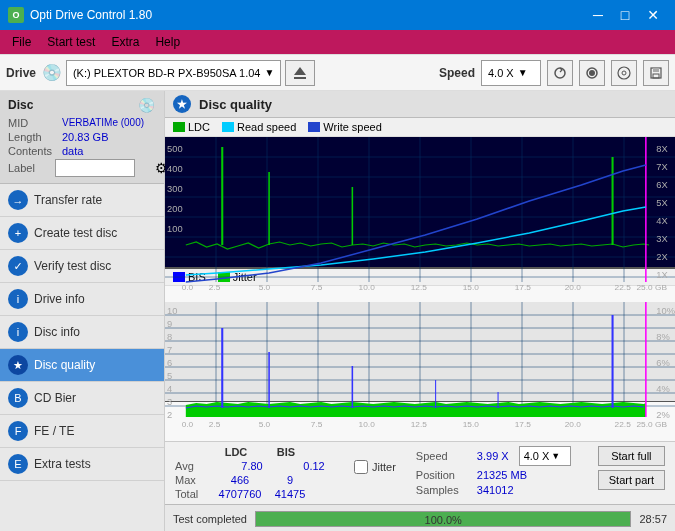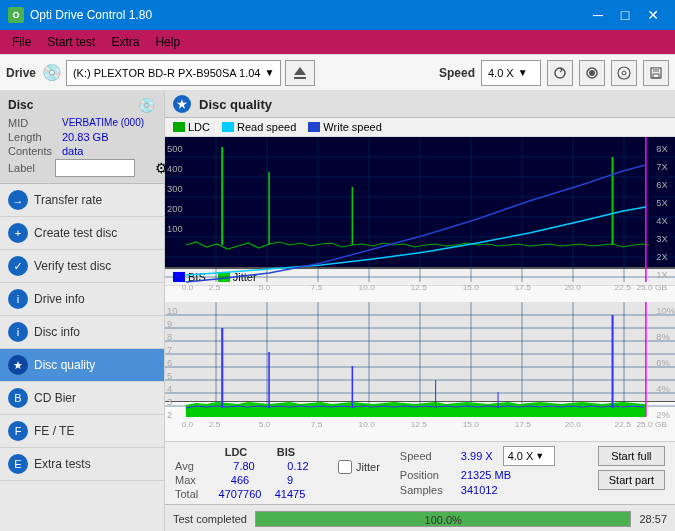--- a/index.html
+++ b/index.html
@@ -390,21 +390,21 @@
       </div>
     </div>
 
     <div class="stats-footer">
 
       <div style="display:flex; flex-direction:column; gap:2px;">
         <div style="display:flex; gap:4px; margin-left:35px;">
           <span style="font-size:11px; font-weight:bold; color:#333; min-width:52px; text-align:center;">LDC</span>
           <span style="font-size:11px; font-weight:bold; color:#333; min-width:40px; text-align:center;">BIS</span>
         </div>
-        <div style="display:flex; gap:8px; align-items:center;">
+        <div style="display:flex; gap:16px; align-items:center;">
           <span style="font-size:11px; color:#555; width:35px;">Avg</span>
           <span style="font-size:11px; color:#0000cc; font-weight:500; min-width:52px; text-align:center;">7.80</span>
           <span style="font-size:11px; color:#0000cc; font-weight:500; min-width:40px; text-align:center;">0.12</span>
         </div>
         <div style="display:flex; gap:4px; align-items:center;">
           <span style="font-size:11px; color:#555; width:35px;">Max</span>
           <span style="font-size:11px; color:#0000cc; font-weight:500; min-width:52px; text-align:center;">466</span>
           <span style="font-size:11px; color:#0000cc; font-weight:500; min-width:40px; text-align:center;">9</span>
         </div>
         <div style="display:flex; gap:4px; align-items:center;">

